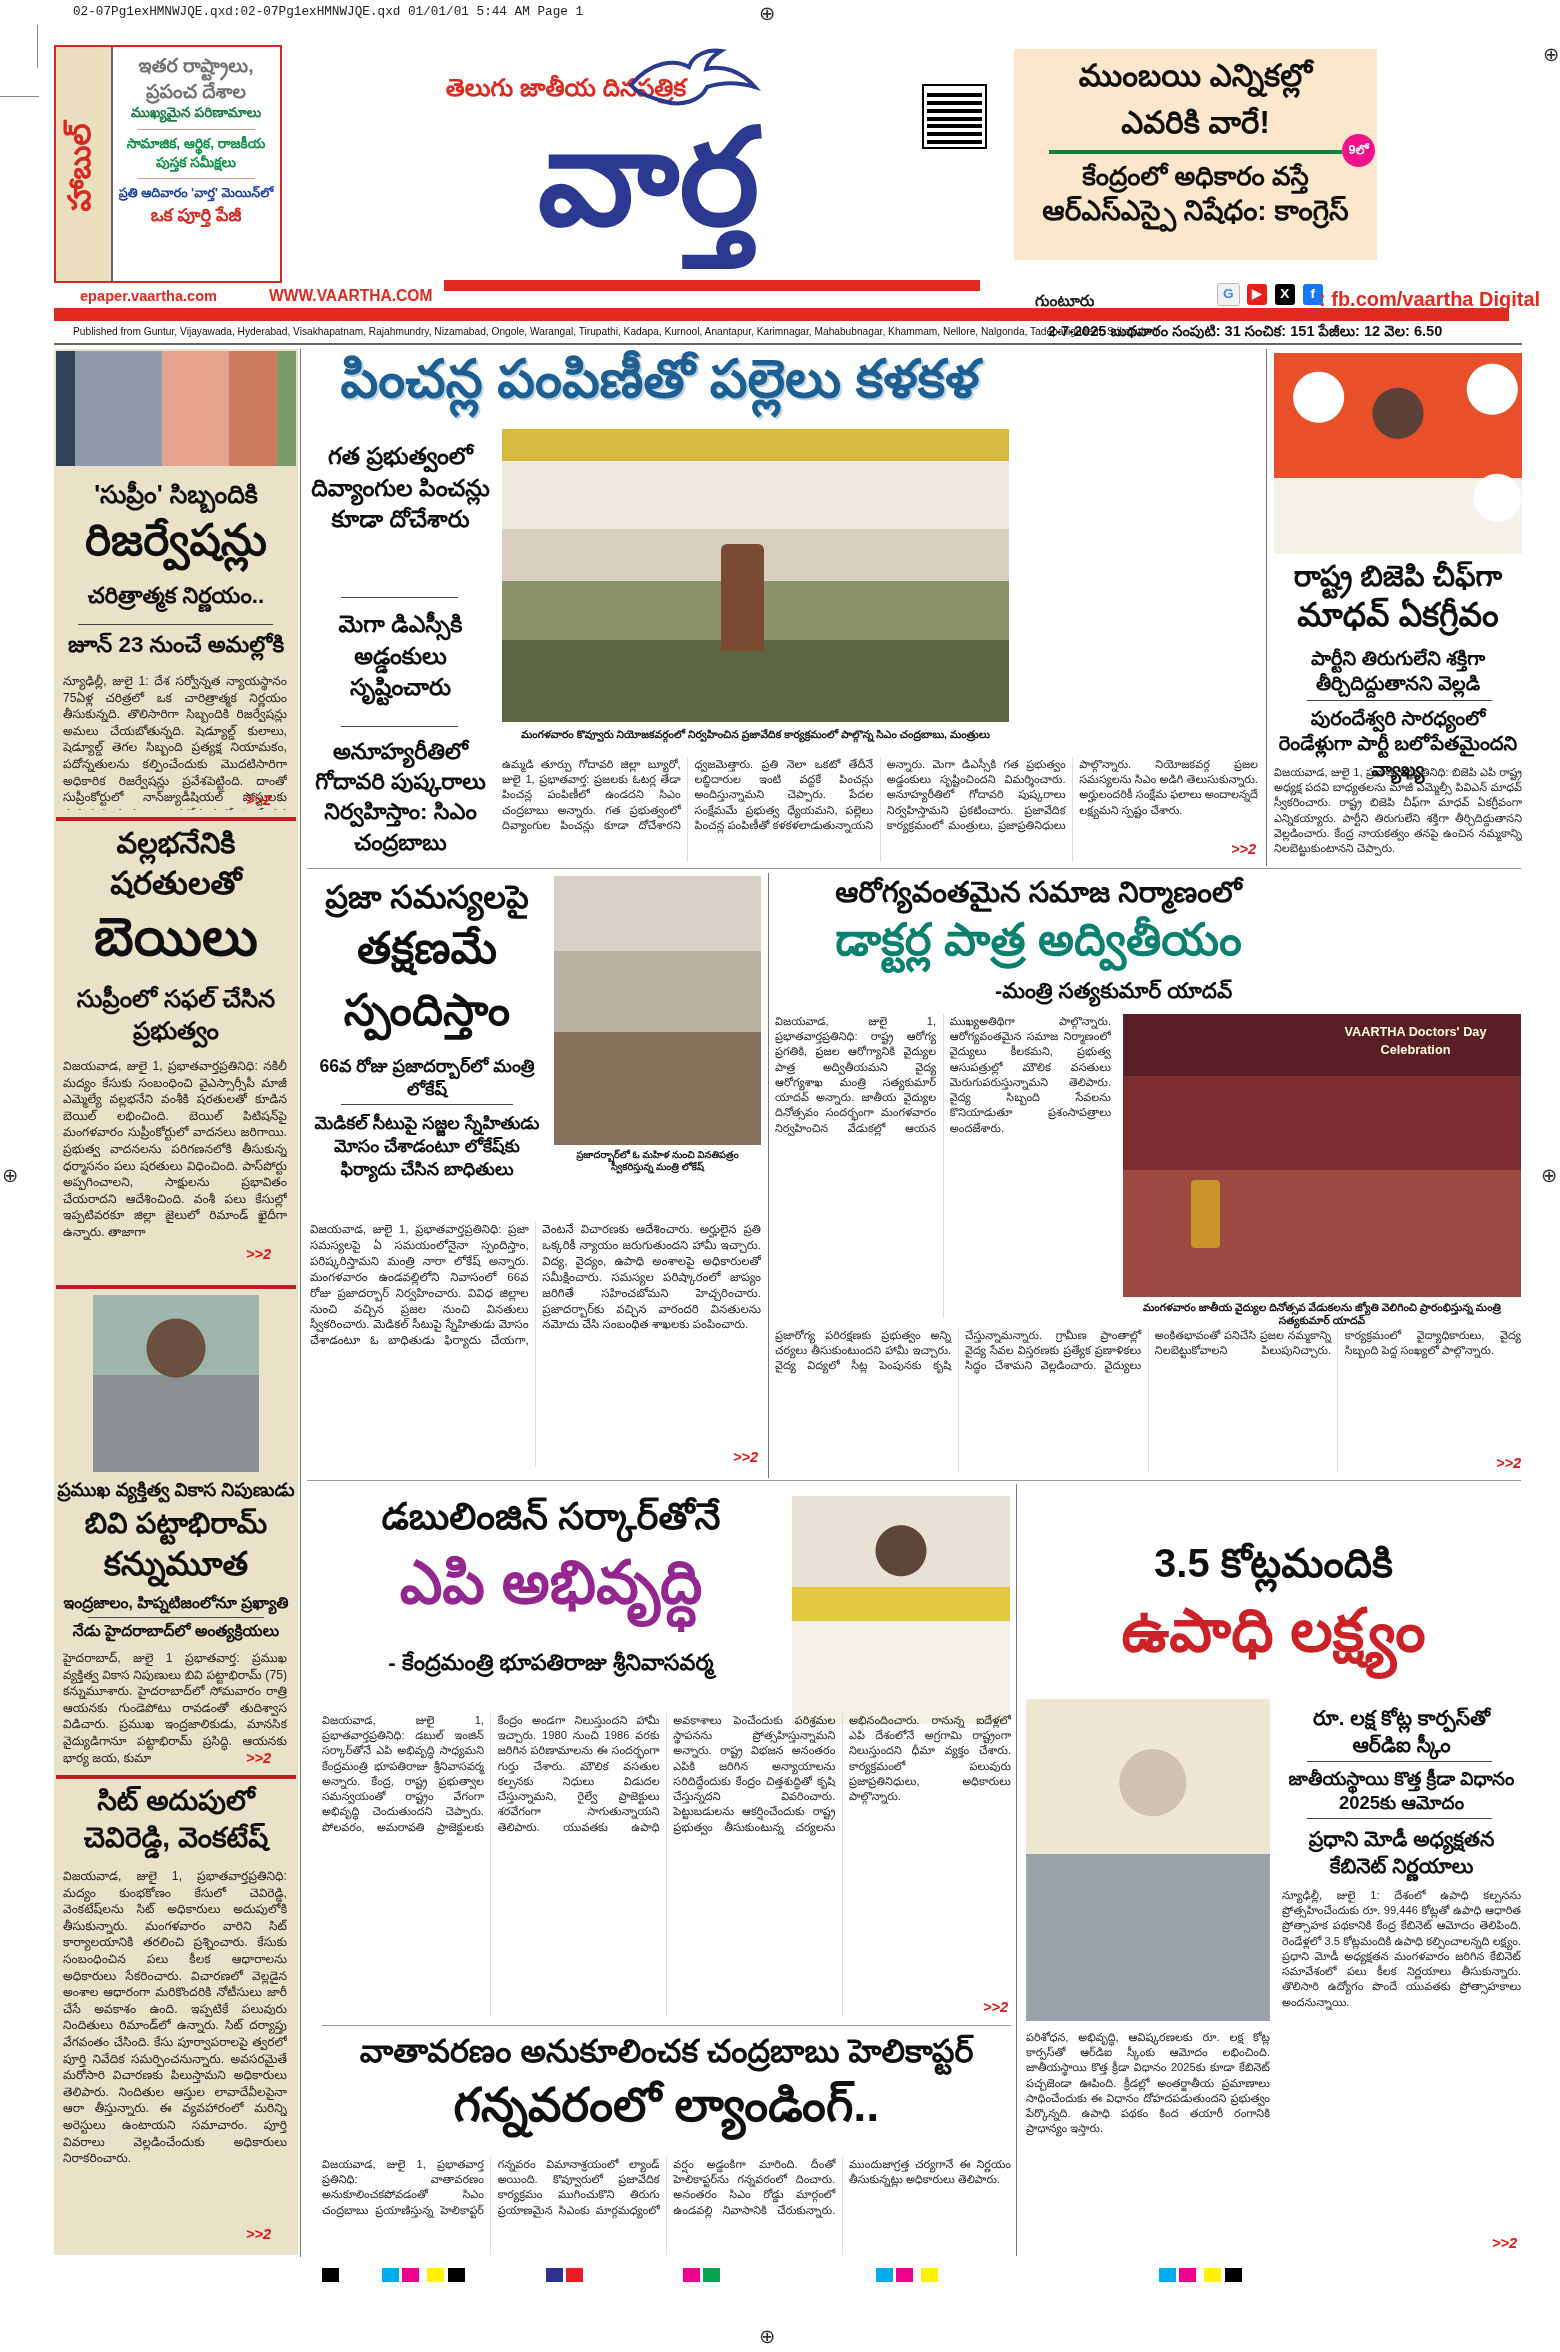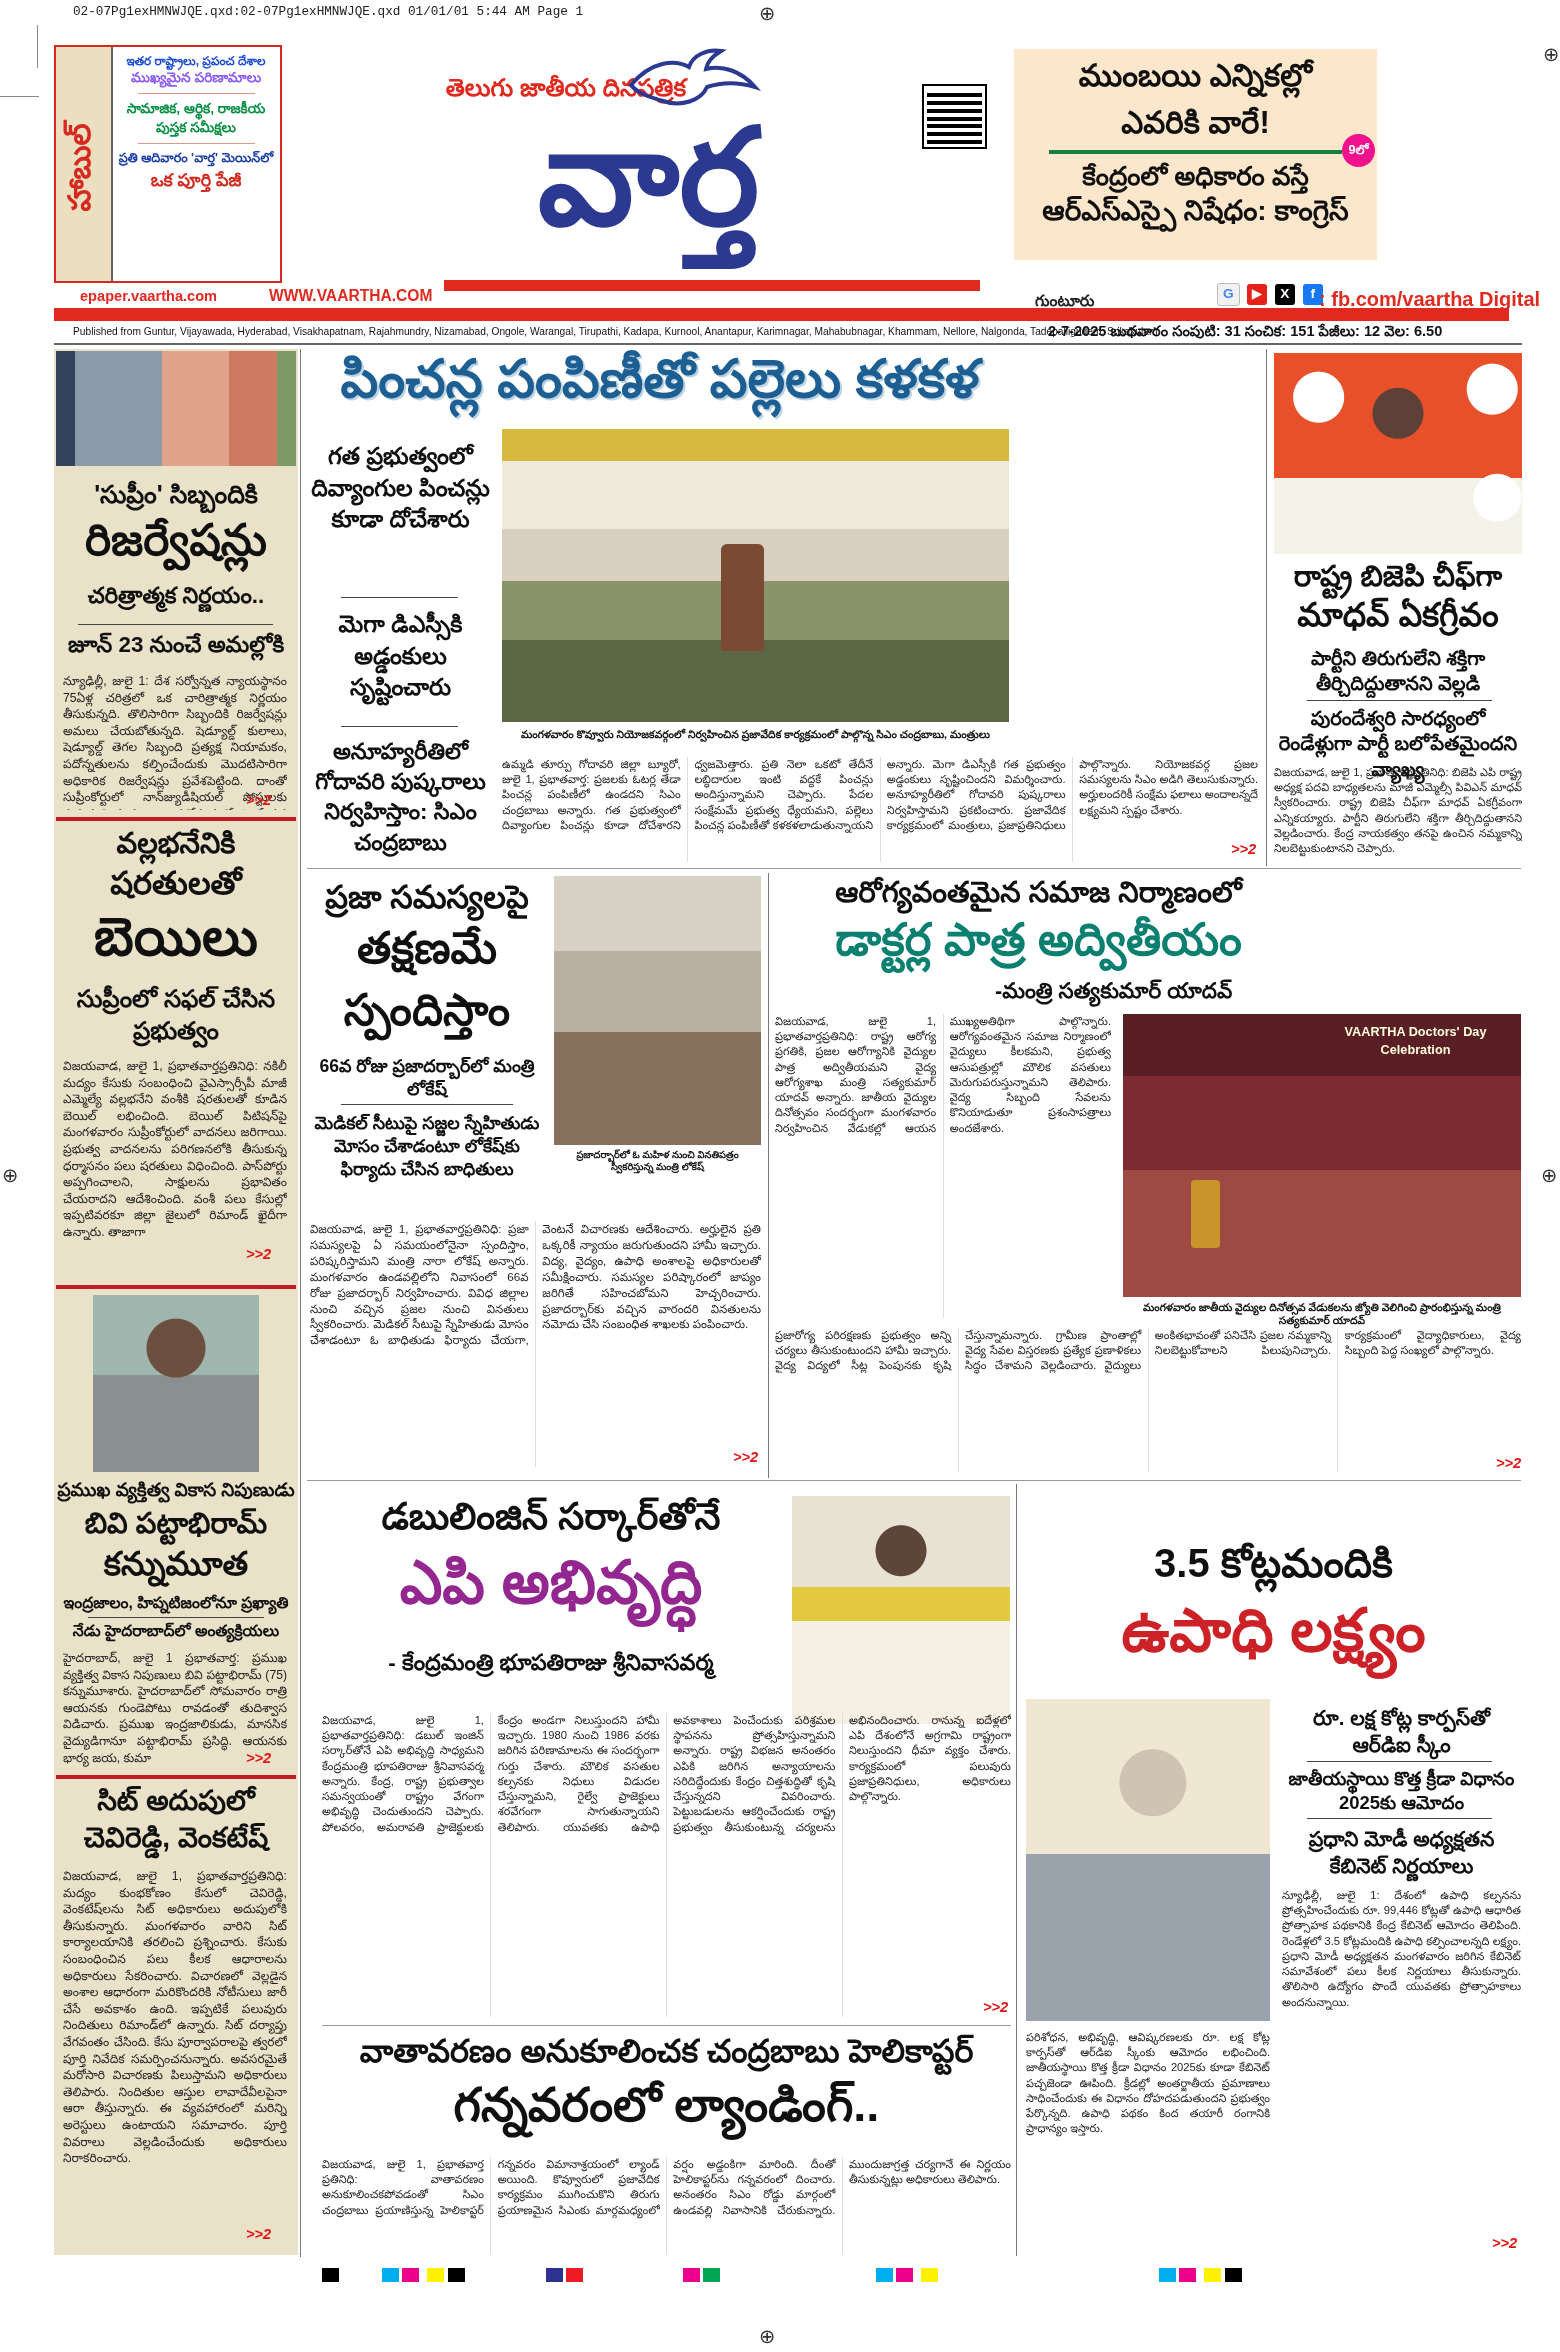--- a/index.html
+++ b/index.html
@@ -55,22 +55,22 @@
   <span class="reg" style="left:1541px;top:1166px;">⊕</span>
   <span class="reg" style="left:759px;top:2327px;">⊕</span>
   <div class="abs" style="left:37px;top:25px;width:1px;height:43px;background:#888;"></div>
   <div class="abs" style="left:0;top:96px;width:39px;height:1px;background:#888;"></div>
 
   <div class="abs" style="left:54px;top:45px;width:224px;height:234px;border:2px solid #d42a20;background:#fff;">
     <div class="abs" style="left:0;top:0;width:55px;height:100%;background:#ecdfc0;border-right:2px solid #666;">
       <span class="vert" style="left:-29px;top:99px;width:113px;text-align:center;font-size:31px;color:#d42a20;">హాబుల్</span>
     </div>
     <div class="abs ctr" style="left:59px;top:5.9px;width:162px;line-height:1.35;">
-      <div class="b" style="font-size:12px;color:#1d4ed8;">ఇతర రాష్ట్రాలు, ప్రపంచ దేశాల</div>
-      <div class="b" style="font-size:13.7px;color:#8b5cf6;">ముఖ్యమైన పరిణామాలు</div>
+      <div class="b" style="font-size:19px;color:#737373;">ఇతర రాష్ట్రాలు, ప్రపంచ దేశాల</div>
+      <div class="b" style="font-size:13.7px;color:#15803d;">ముఖ్యమైన పరిణామాలు</div>
       <div style="width:117px;height:1px;background:#d98;margin:5.9px auto;"></div>
       <div class="b" style="font-size:13.7px;color:#0a8f45;">సామాజిక, ఆర్థిక, రాజకీయ</div>
       <div class="b" style="font-size:13.7px;color:#0a8f45;">పుస్తక సమీక్షలు</div>
       <div style="width:117px;height:1px;background:#d98;margin:5.9px auto;"></div>
       <div class="b" style="font-size:12.7px;color:#1a3fa8;">ప్రతి ఆదివారం 'వార్త' మెయిన్‌లో</div>
       <div class="b" style="font-size:17.6px;color:#d42a20;margin-top:2px;">ఒక పూర్తి పేజీ</div>
     </div>
   </div>
 
   <div class="abs b ctr" style="left:410px;top:74px;width:312px;font-size:24.4px;color:#e02a20;">తెలుగు జాతీయ దినపత్రిక</div>

